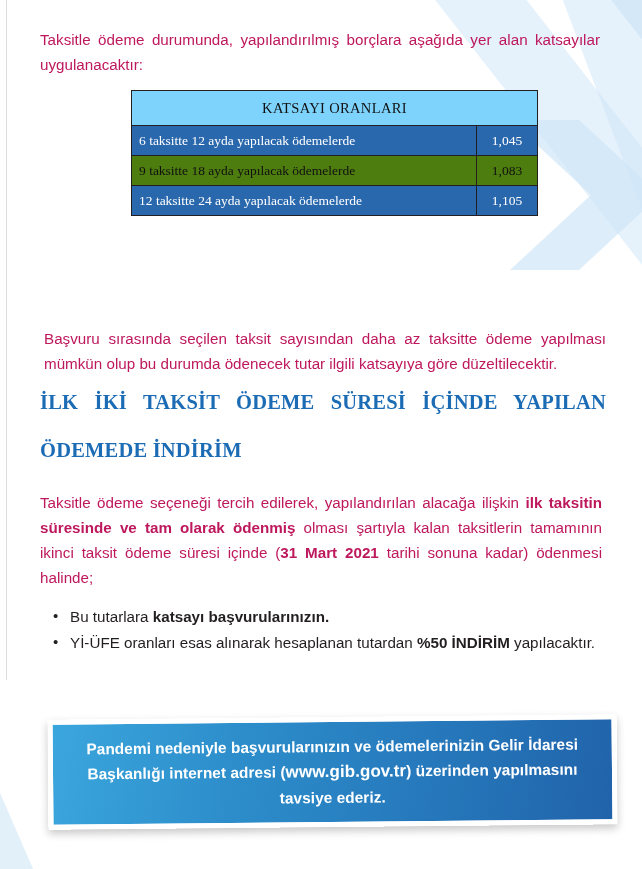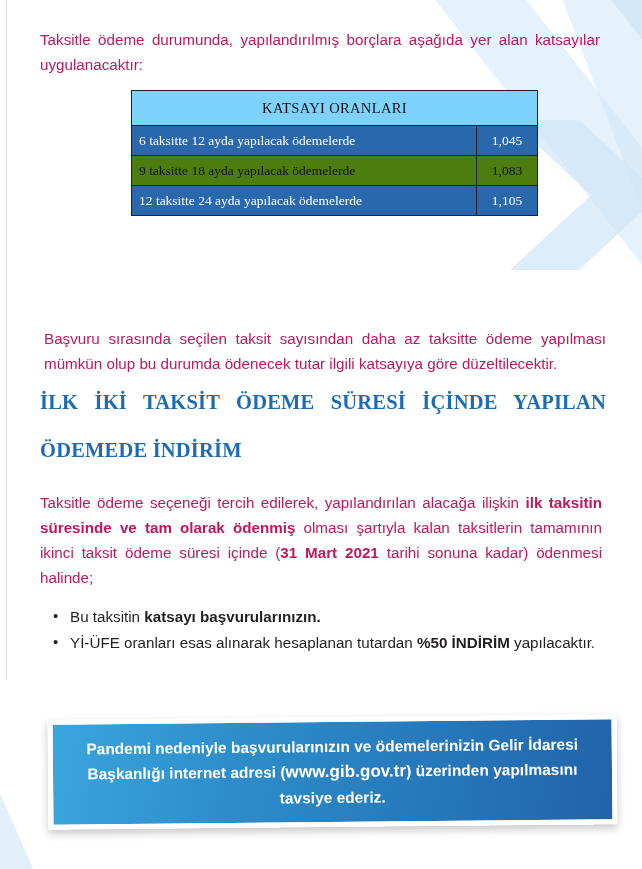--- a/index.html
+++ b/index.html
@@ -290,21 +290,21 @@
     <h2 id="section-heading">
       <span class="line1">İLK İKİ TAKSİT ÖDEME SÜRESİ İÇİNDE YAPILAN</span>
       <span>ÖDEMEDE İNDİRİM</span>
     </h2>
 
     <p class="body" id="detail-paragraph">
       <span>Taksitle ödeme seçeneği tercih edilerek, yapılandırılan alacağa ilişkin </span><b>ilk taksitin süresinde ve tam olarak ödenmiş</b><span> olması şartıyla kalan taksitlerin tamamının ikinci taksit ödeme süresi içinde (</span><b>31 Mart 2021</b><span> tarihi sonuna kadar) ödenmesi halinde;</span>
     </p>
 
     <ul id="benefits-list">
-        <li><span>Bu taksitin </span><b>katsayı başvurularınızın.</b><span></span></li>
+        <li><span>Bu tutarlara </span><b>katsayı başvurularınızın.</b><span></span></li>
         <li><span>Yİ-ÜFE oranları esas alınarak hesaplanan tutardan </span><b>%50 İNDİRİM</b><span> yapılacaktır.</span></li>
       </ul>
 
     <div id="callout-box">
       <p id="callout-text">
         <span>Pandemi nedeniyle başvurularınızın ve ödemelerinizin Gelir İdaresi Başkanlığı internet adresi (</span><span class="url">www.gib.gov.tr</span><span>) üzerinden yapılmasını tavsiye ederiz.</span>
       </p>
     </div>
 
   </div>

